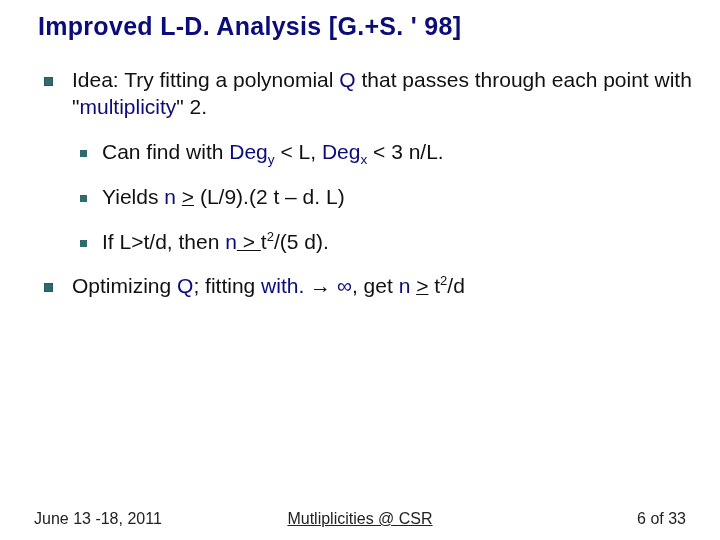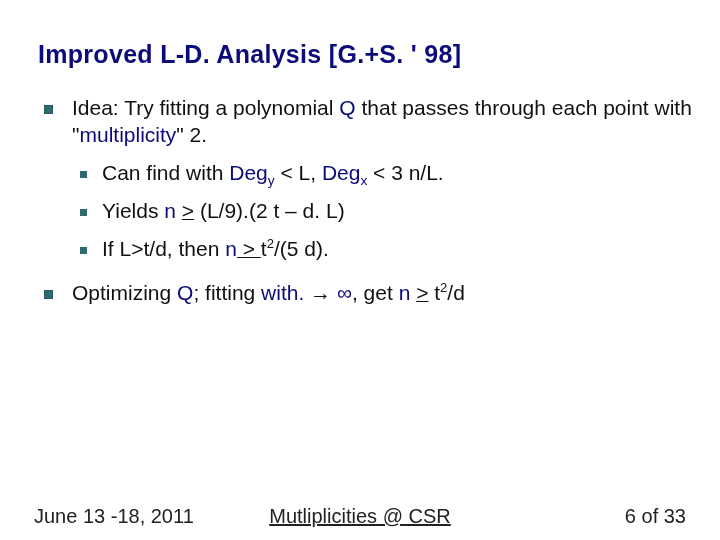--- a/index.html
+++ b/index.html
@@ -8,21 +8,21 @@
     width: 720px;
     height: 540px;
     background: #ffffff;
     font-family: "Comic Sans MS", "Comic Sans", cursive, sans-serif;
     overflow: hidden;
   }
   .slide {
     box-sizing: border-box;
     width: 720px;
     height: 540px;
-    padding: 40px 28px 14px 38px;
+    padding: 12px 28px 14px 38px;
     position: relative;
   }
   .title {
     font-size: 25px;
     font-weight: bold;
     color: #0b0b7a;
     margin: 0 0 26px 0;
     letter-spacing: 0.3px;
   }
   ul.bullets {
@@ -49,21 +49,21 @@
     box-shadow: 0 0 0 0.5px #1e4e52 inset;
   }
   ul.sub {
     list-style: none;
     padding: 0;
     margin: 4px 0 0 0;
   }
   ul.sub > li {
     position: relative;
     padding-left: 30px;
-    margin-top: 11px;
+    margin-top: 18px;
     font-size: 21px;
     line-height: 1.28;
   }
   ul.sub > li::before {
     content: "";
     position: absolute;
     left: 8px;
     top: 11px;
     width: 7px;
     height: 7px;
@@ -74,21 +74,21 @@
   .sub-s { font-size: 0.65em; vertical-align: sub; line-height: 0; }
   .footer {
     position: absolute;
     left: 0;
     right: 0;
     bottom: 12px;
     padding: 0 34px;
     display: flex;
     justify-content: space-between;
     align-items: center;
-    font-size: 20px;
+    font-size: 16px;
     color: #222;
   }
   .footer .center {
     position: absolute;
     left: 50%;
     transform: translateX(-50%);
     text-decoration: underline;
   }
   .underline { text-decoration: underline; text-decoration-thickness: 1px; }
 </style>

